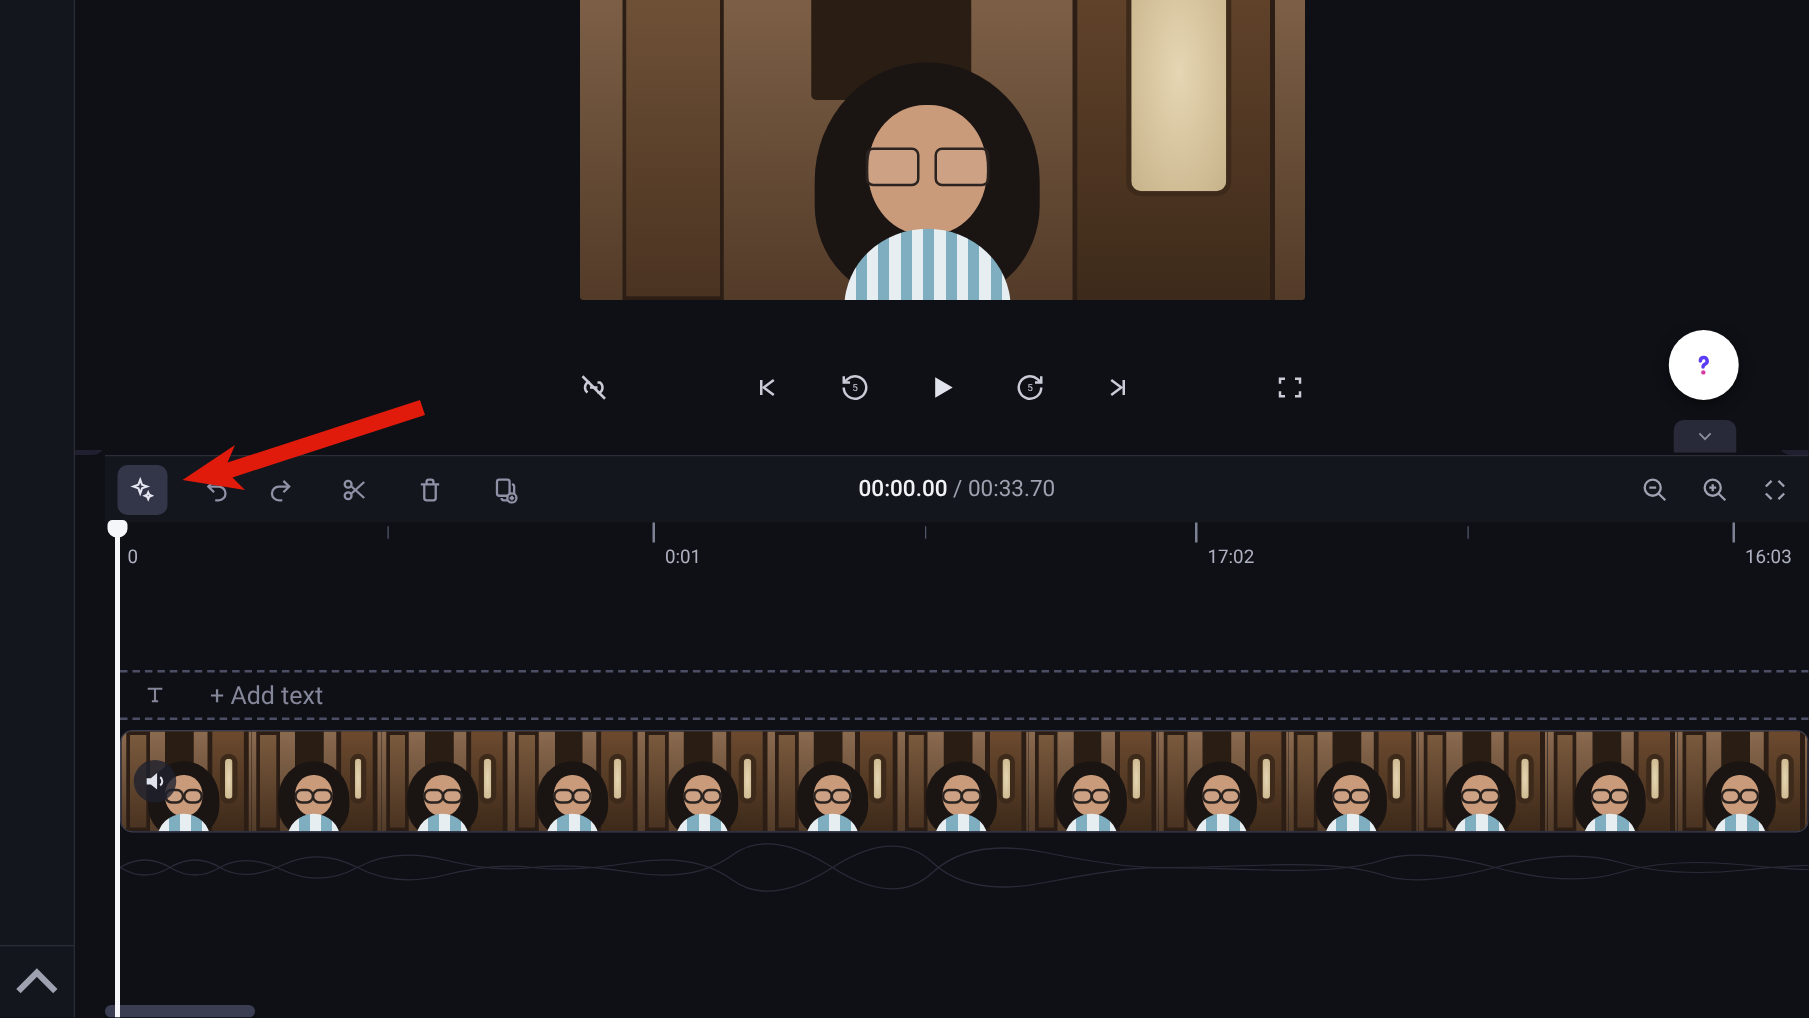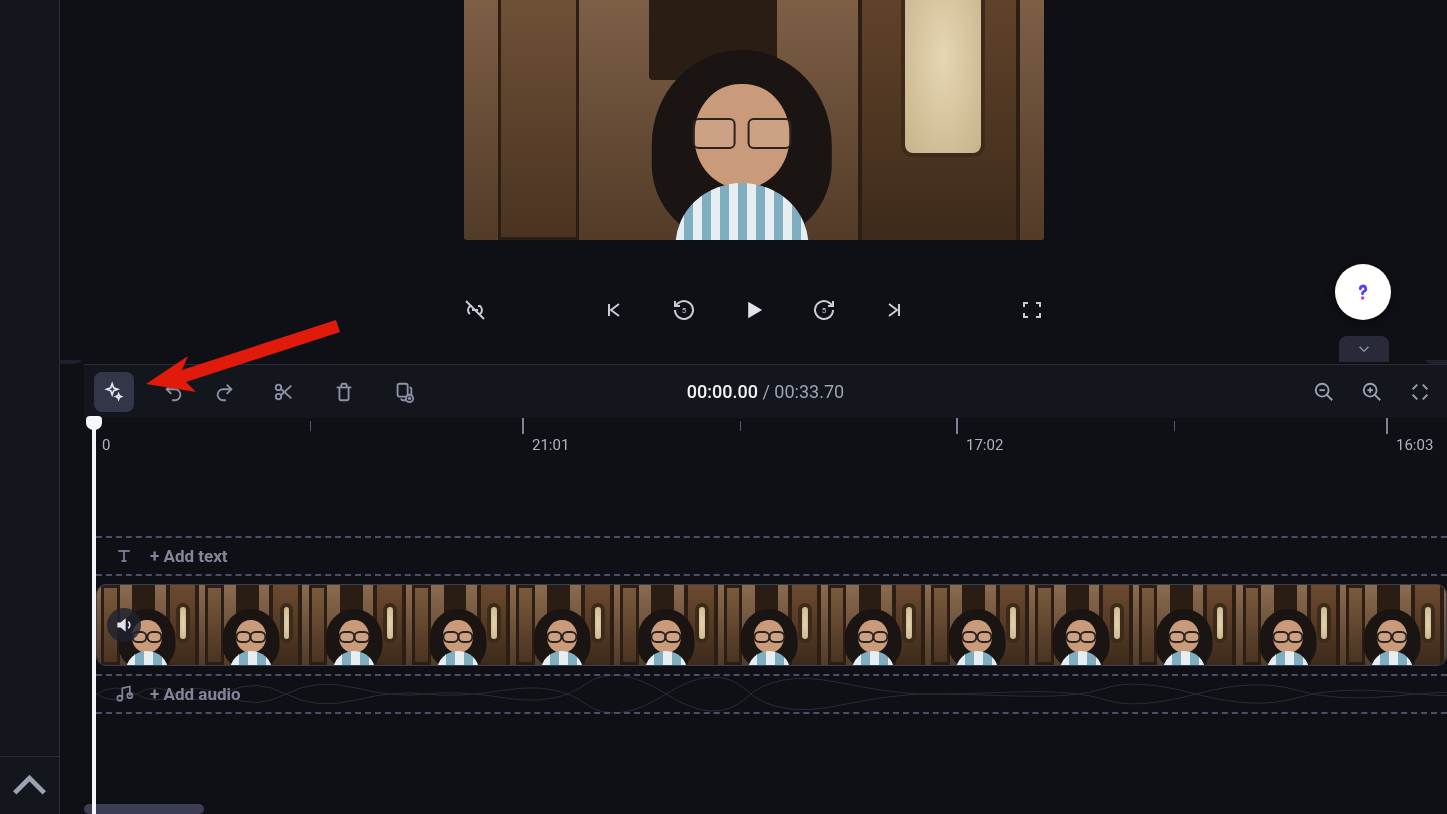--- a/index.html
+++ b/index.html
@@ -203,21 +203,21 @@
   .track {
     position:absolute; left:12px; right:0;
     border-top:2px dashed #4b4e64;
     border-bottom:2px dashed #4b4e64;
     display:flex; align-items:center;
     padding-left: 18px;
     color:#84879a;
   }
   .track.text-track { top: 78px; height: 40px; }
   .track.audio-track { top: 216px; height: 40px; }
-  .track .track-hint { margin-left: 16px; font-size:17px;font-weight:bold;}
+  .track .track-hint { margin-left: 34px; font-size:20px;}
   .track svg{width:20px;height:20px;}
 
   .video-track{
     position:absolute; left:12px; right:0;
     top: 126px; height: 82px;
     display:flex;
     border-radius:10px;
     overflow:hidden;
     border:1px solid #3b3e53;
   }
@@ -437,21 +437,21 @@
 
 <svg class="arrow-annot" viewBox="0 0 220 92">
   <defs></defs>
   <polygon points="16,74 58,46 52,60 206,10 210,22 56,72 66,82" fill="#e11b0c"></polygon>
 </svg>
 
 <div class="ruler">
   <div class="tick-label" style="left:18px">0</div>
   <div class="tick-minor" style="left:226px"></div>
   <div class="tick-major" style="left:438px"></div>
-  <div class="tick-label" style="left:448px">21:01</div>
+  <div class="tick-label" style="left:448px">0:01</div>
   <div class="tick-minor" style="left:656px"></div>
   <div class="tick-major" style="left:872px"></div>
   <div class="tick-label" style="left:882px">17:02</div>
   <div class="tick-minor" style="left:1090px"></div>
   <div class="tick-major" style="left:1302px"></div>
   <div class="tick-label" style="left:1312px">16:03</div>
 </div>
 
 <div class="playhead"></div>
 
@@ -677,28 +677,20 @@
           <div class="person">
             <div class="hair"></div>
             <div class="face"></div>
             <div class="glasses"></div>
             <div class="body"></div>
           </div>
         </div>
       </div>
   </div>
 
-  <div class="track audio-track">
-    <svg viewBox="0 0 24 24" fill="none" stroke="currentColor" stroke-width="2">
-        <circle cx="7" cy="17" r="3"></circle>
-        <path d="M10 17V5l9-2v11"></path>
-        <circle cx="19" cy="14" r="3"></circle>
-      </svg>
-    <span class="track-hint">+  Add audio</span>
-  </div>
 
   <svg class="audio-wave" viewBox="0 0 1360 40" preserveAspectRatio="none">
     <path d="M0 20 Q20 8 40 20 T80 20 T130 22 T190 20 T260 14 T330 20 T410 24 T490 10 T570 20 T650 24 T740 8 T830 20 T920 22 T1010 14 T1100 20 T1200 24 T1300 18 T1360 20" fill="none" stroke="#585c76" stroke-width="1"></path>
     <path d="M0 20 Q20 32 40 20 T80 20 T130 18 T190 20 T260 26 T330 20 T410 16 T490 30 T570 20 T650 16 T740 32 T830 20 T920 18 T1010 26 T1100 20 T1200 16 T1300 22 T1360 20" fill="none" stroke="#585c76" stroke-width="1"></path>
   </svg>
 
   <div class="hscroll"></div>
 </div>
 
 </body></html>

